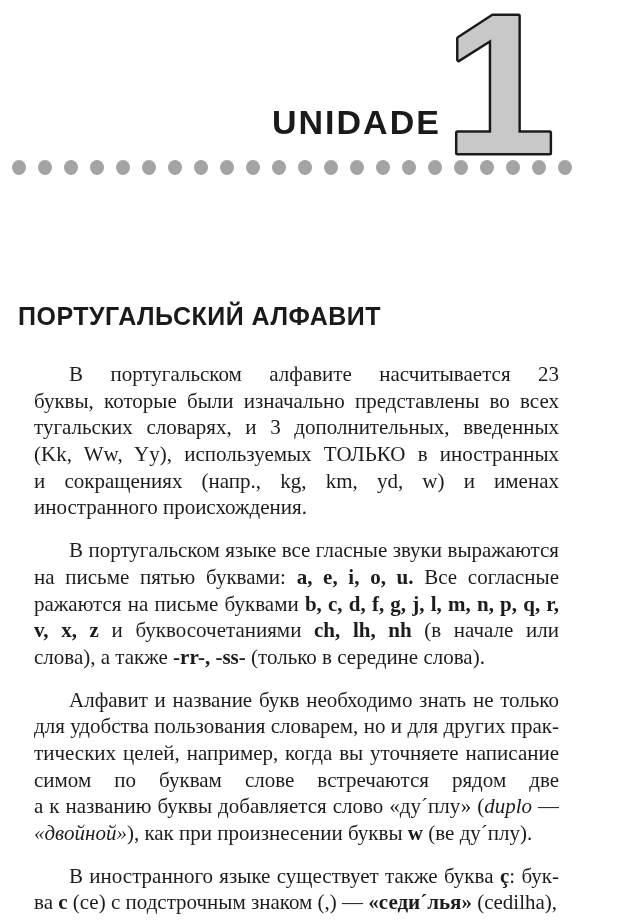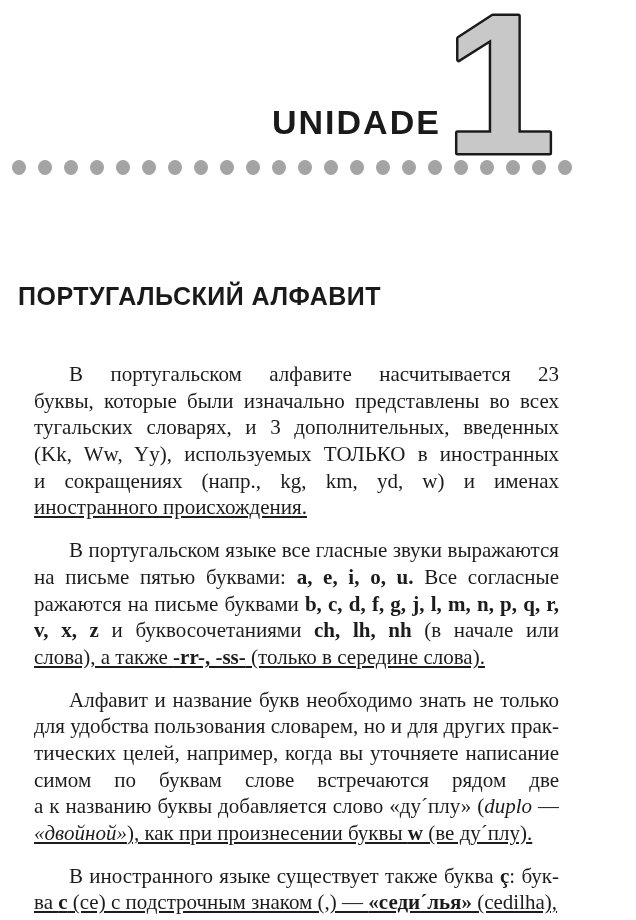--- a/index.html
+++ b/index.html
@@ -33,42 +33,42 @@
     position:absolute;left:12px;top:160px;
     display:flex;gap:12px;
   }
   .dot{
     width:14px;height:15px;border-radius:50%;
     background:var(--dot-color,#a4a4a4);
     flex:0 0 auto;
   }
   
   .section-title{
-    position:absolute;left:18px;top:284px;margin:0;
+    position:absolute;left:18px;top:304px;margin:0;
     font-family:"Liberation Sans", sans-serif;
     font-weight:bold;font-size:25px;line-height:1;
     letter-spacing:0.5px;color:#1a1a1a;
     white-space:nowrap;
   }
   
   .body-text{
     position:absolute;left:18px;top:345px;
     width:557px;
     font-size:21px;line-height:26.7px;
   }
   .para{margin:16px;}
   .line{
     text-align:justify;
     text-align-last:justify;
     white-space:normal;
     overflow:hidden;
     height:26.7px;
   }
   .line.first{padding-left:35px;}
-  .line.last{text-align-last:left;text-decoration:underline;}
+  .line.last{text-align-last:left;}
   .b{font-weight:bold;}
   .i{font-style:italic;}
 </style>
 </head>
 <body>
 
 <div class="page">
 
   <div class="header">
     <div class="unidade">UNIDADE</div>

